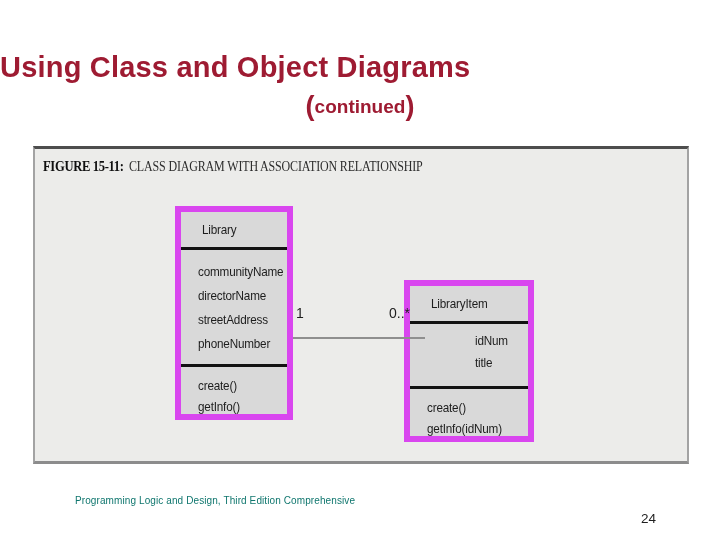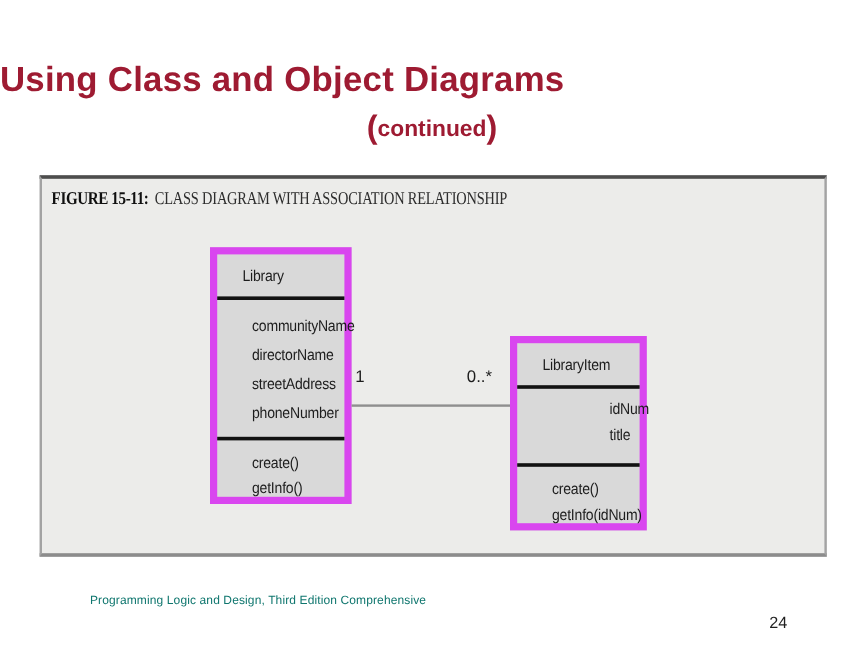--- a/index.html
+++ b/index.html
@@ -39,29 +39,29 @@
   
   .uml-class{
     position:absolute; box-sizing:border-box;
     background:#d9d9d9; border:6px solid #d946ef;
     color:#1d1d1d; font-size:13px;
   }
   .uml-head{
     box-sizing:border-box; display:flex; align-items:center;
     padding-left:21px; height:35px;
   }
-  .uml-section{ box-sizing:border-box; border-top:3px solid #121212; padding-left:29px; }
+  .uml-section{ box-sizing:border-box; border-top:3px solid #121212; padding-left:17px; }
   .uml-row{ white-space:nowrap; }
   .cond{ display:inline-block; transform:scaleX(0.90); transform-origin:0 50%; letter-spacing:-0.2px; }
   #class-library{ left:175px; top:206px; width:118px; height:214px; }
   #class-library .uml-attrs{ height:117px; padding-top:10px; }
   #class-library .uml-attrs .uml-row{ line-height:24px; }
   #class-library .uml-methods{ height:60px; padding-top:8px; }
   #class-library .uml-methods .uml-row{ line-height:21px; }
-  #class-libraryitem{ left:425px; top:280px; width:114px; height:162px; }
+  #class-libraryitem{ left:404px; top:280px; width:130px; height:162px; }
   #class-libraryitem .uml-attrs{ height:65px; padding-top:6px; }
   #class-libraryitem .uml-attrs .uml-row{ line-height:22px;margin-left:48px; }
   #class-libraryitem .uml-methods{ height:60px; padding-top:8px; }
   #class-libraryitem .uml-methods .uml-row{ line-height:21px; }
   
   .assoc-line{
     position:absolute; left:293px; top:337px; width:132px; height:2px;
     background:#8f8f8f;
   }
   .mult{

